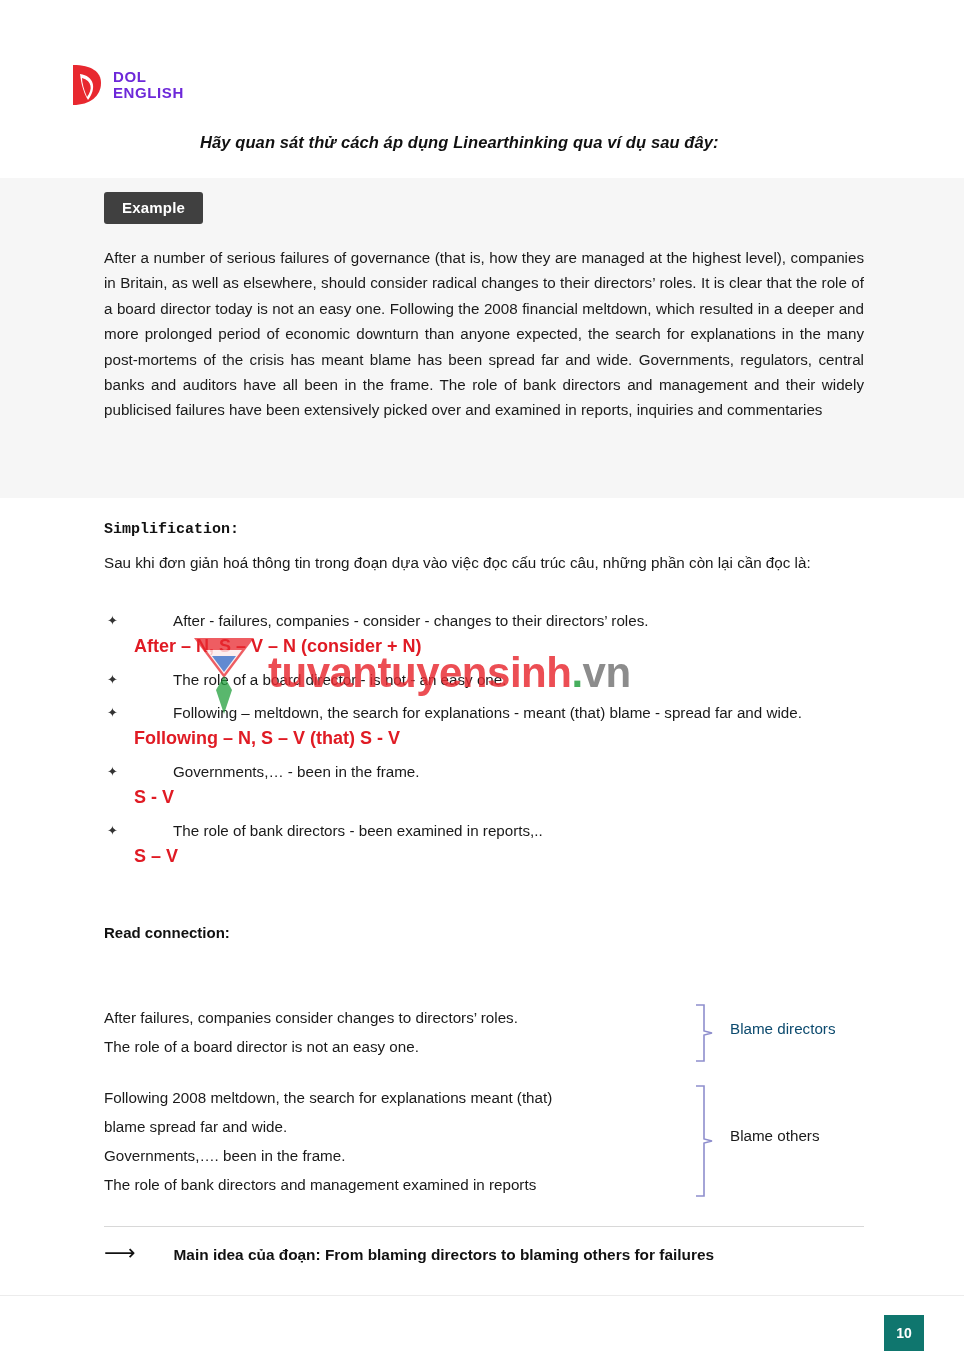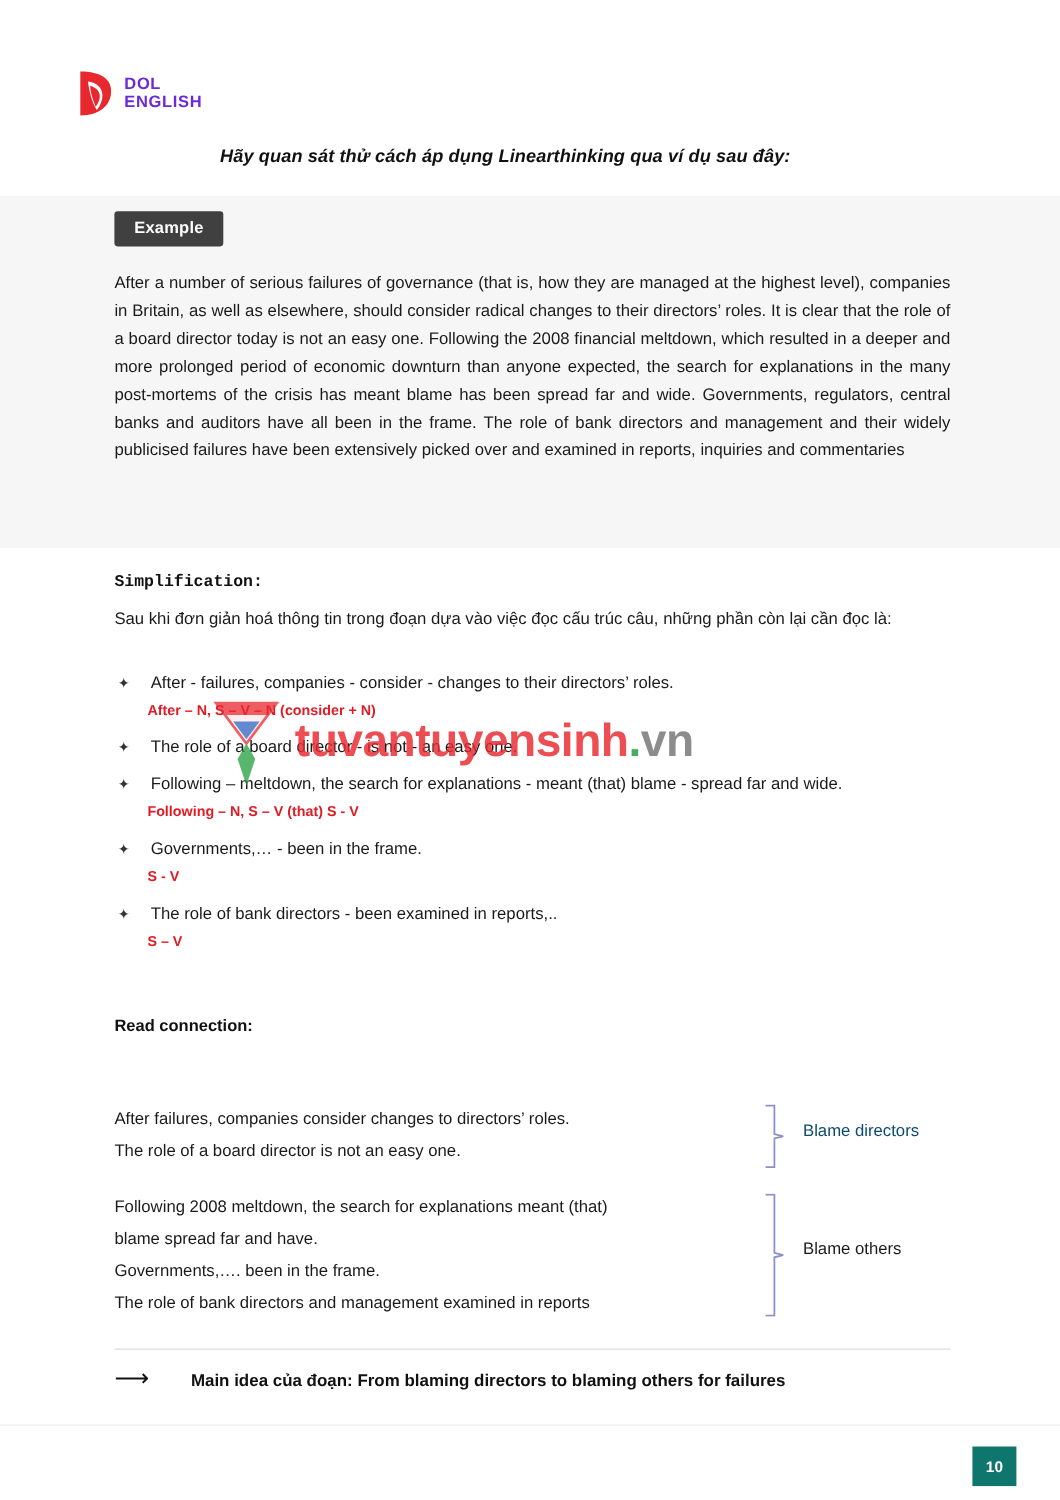--- a/index.html
+++ b/index.html
@@ -128,24 +128,25 @@
     color: #333;
     font-size: 13px;
     line-height: 25px;
     padding-left: 3px;
   }
   .bullet-text {
     font-size: 15.2px;
     line-height: 25px;
     color: #1a1a1a;
     flex: 1;
+    margin-left: 36px;
   }
   .bullet-formula {
     margin-left: 30px;
-    font-size: 13px;
+    font-size: 18px;
     font-weight: bold;
     color: #e01b24;
     line-height: 26px;
   }
 
   
   .read-title {
     position: absolute;
     left: 104px;
     top: 924px;
@@ -353,21 +354,21 @@
 
   <div class="brace-1">
     <svg width="26" height="58" viewBox="0 0 26 58">
       <path d="M6 1 L14 1 L14 27 L22 29 L14 31 L14 57 L6 57" fill="none" stroke="#8e8ecd" stroke-width="1.6"></path>
     </svg>
   </div>
   <div class="label-1">Blame directors</div>
 
   <div class="conn-group-2">
     <div>Following 2008 meltdown, the search for explanations meant (that)</div>
-    <div>blame spread far and have.</div>
+    <div>blame spread far and wide.</div>
     <div>Governments,…. been in the frame.</div>
     <div>The role of bank directors and management examined in reports</div>
   </div>
 
   <div class="brace-2">
     <svg width="26" height="112" viewBox="0 0 26 112">
       <path d="M6 1 L14 1 L14 54 L22 56 L14 58 L14 111 L6 111" fill="none" stroke="#8e8ecd" stroke-width="1.6"></path>
     </svg>
   </div>
   <div class="label-2">Blame others</div>

